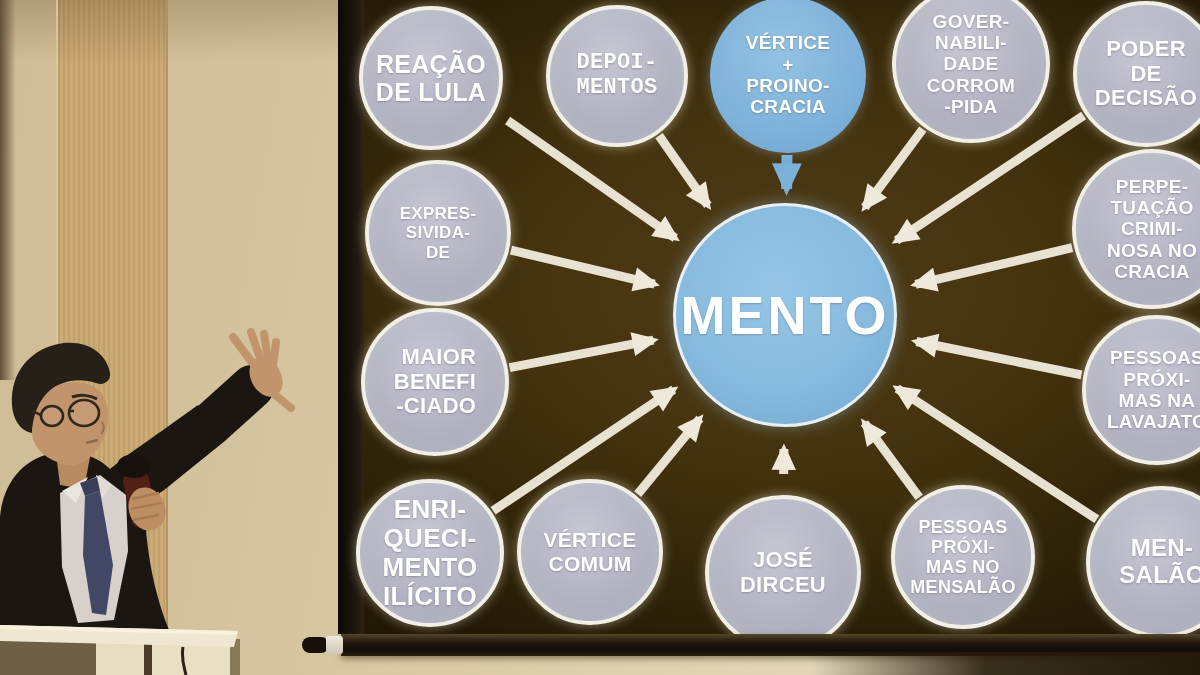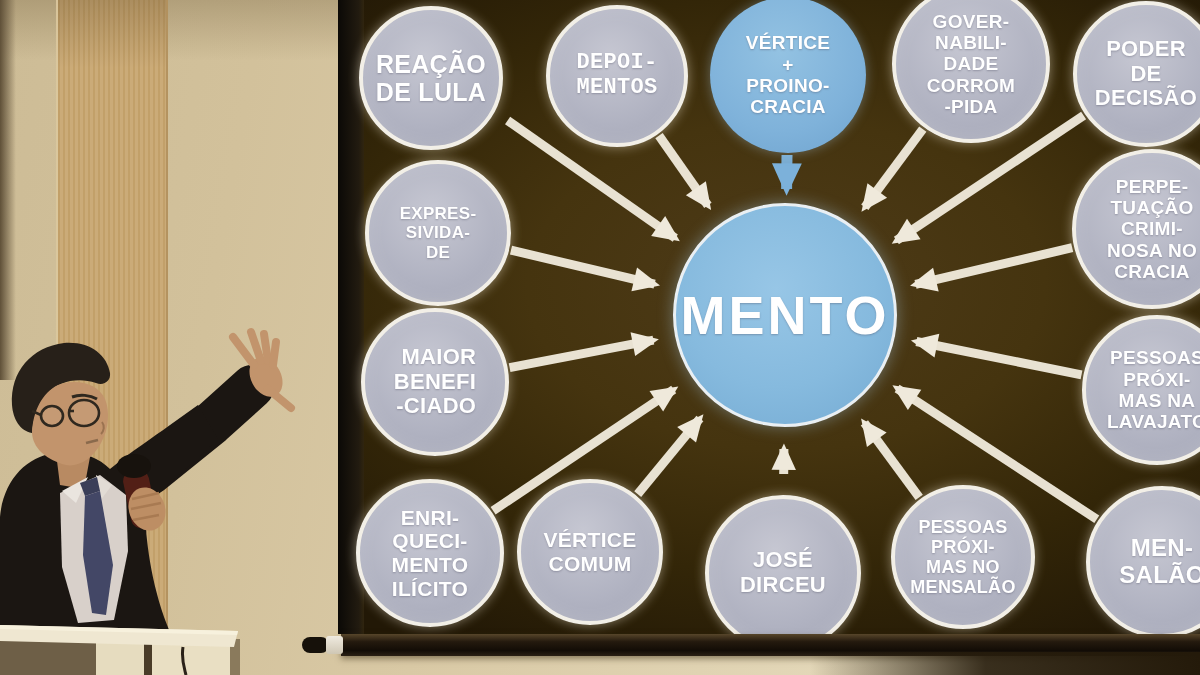--- a/index.html
+++ b/index.html
@@ -143,21 +143,21 @@
       <div class="node gray" style="left: 365px; top: 160px; height: 146px; width: 146px; font-size: 17px;">
         <span>EXPRES-
 SIVIDA-
 DE</span>
       </div>
       <div class="node gray" style="left: 361px; top: 308px; height: 148px; width: 148px; font-size: 22px; text-align: right;">
         <span>MAIOR
 BENEFI
 -CIADO</span>
       </div>
-      <div class="node gray" style="left: 356px; top: 479px; height: 148px; width: 148px; font-size: 21px;">
+      <div class="node gray" style="left: 356px; top: 479px; height: 148px; width: 148px; font-size: 26px;">
         <span>ENRI-
 QUECI-
 MENTO
 ILÍCITO</span>
       </div>
       <div class="node gray" style="left: 517px; top: 479px; height: 146px; width: 146px; font-size: 21px;">
         <span>VÉRTICE
 COMUM</span>
       </div>
       <div class="node gray" style="left: 705px; top: 495px; height: 156px; width: 156px; font-size: 22px;">

